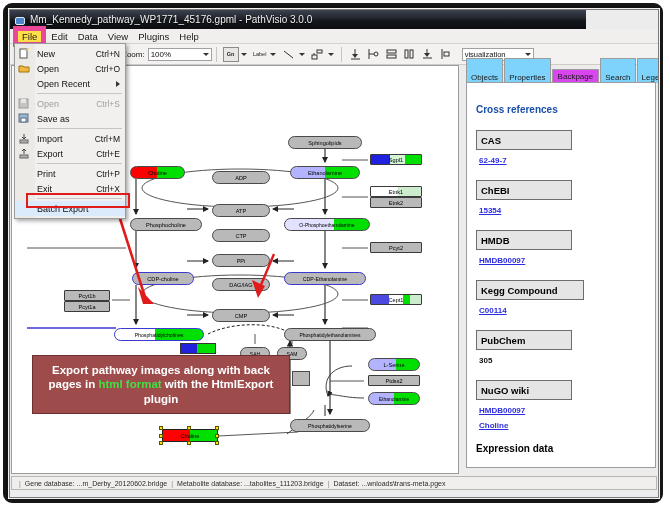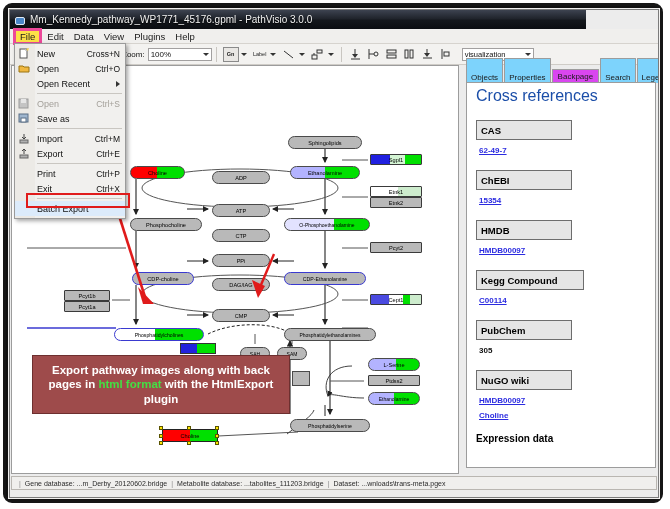--- a/index.html
+++ b/index.html
@@ -27,21 +27,21 @@
   #titlebar .tb-ico:before{content:"";position:absolute;left:1px;top:3px;width:8px;height:6px;
     background:#4a86c8;border:1px solid #dfe9f5;border-radius:2px;}
   #titlebar .tb-title{font-size:10px;color:#f2f2f2;white-space:nowrap;
     text-shadow:0 1px 1px #000;}
 
   
   #menubar{position:absolute;left:0;top:19px;width:650px;height:15px;
     background:#f0efed;border-bottom:1px solid #d6d3ce;display:flex;align-items:center;
     padding-left:3px;box-sizing:border-box;z-index:40;}
   .menu-item{font-size:9.5px;color:#1a1a1a;padding:1px 5px;white-space:nowrap;}
-  .menu-item.active{background:#fde047;border:3px solid #ec4899;padding:0px 4px;}
+  .menu-item.active{background:#fde047;border:5px solid #ec4899;padding:0px 4px;}
 
   
   #toolbar{position:absolute;left:0;top:34px;width:650px;height:21px;
     background:#f3f2f0;border-bottom:1px solid #cfccc7;display:flex;align-items:center;
     box-sizing:border-box;}
   .tb-sep{width:1px;height:15px;background:#c9c6c1;margin:0 4px;flex:none;}
   .zoom-label{font-size:8px;color:#111;margin-left:112px;margin-right:3px;}
   .zoom-combo{width:64px;height:13px;background:#fff;border:1px solid #a2a0a0;
     font-size:8px;color:#111;display:flex;align-items:center;
     justify-content:space-between;padding:0 2px;box-sizing:border-box;}
@@ -66,21 +66,21 @@
     background:#ececec;box-sizing:border-box;}
   #tabrow{position:absolute;left:4px;top:3px;width:190px;height:15px;display:flex;
     align-items:flex-end;}
   .stab{font-size:8px;color:#1a1a1a;border:1px solid #9c9c9c;border-bottom:none;
     background:#7dd3fc;padding:14px 4px 1px 4px;margin-right:1px;white-space:nowrap;
     border-radius:1px 1px 0 0;}
   .stab.sel{background:#d946ef;font-weight:normal;padding:2px 5px 2px 5px;}
   #sidebar-body{position:absolute;left:4px;top:17px;width:190px;height:386px;
     background:#fff;border:1px solid #9c9c9c;box-sizing:border-box;overflow:hidden;}
   #bp-content{position:absolute;left:9px;top:0px;width:172px;height:384px;}
-  .bp-title{font-size:16px;font-weight:normal;color:#1b4ea8;margin-top:4px;}
+  .bp-title{font-size:10px;font-weight:bold;color:#1b4ea8;margin-top:21px;}
   .bp-head{margin-top:15px;width:96px;height:20px;border:1px solid #6d6d6d;
     background:#e5e5e5;font-size:9.5px;font-weight:bold;color:#000;
     display:flex;align-items:center;padding-left:4px;box-sizing:border-box;}
   .bp-head.wide{width:108px;}
   .bp-link{margin-top:6px;font-size:8px;color:#2b2be0;text-decoration:underline;
     font-weight:bold;margin-left:3px;}
   .bp-val{margin-top:6px;font-size:8px;color:#111;margin-left:3px;font-weight:bold;}
   .bp-expr{margin-top:13px;font-size:10px;font-weight:bold;color:#000;}
 
   
@@ -401,21 +401,21 @@
 
     <div class="fm-row">
       <span class="fm-ico">
         <svg width="12" height="11" viewBox="0 0 12 11">
               <rect x="2" y="1" width="7" height="9" fill="#fff" stroke="#555"></rect>
               <polygon points="7,1 9,3 7,3" fill="#cfcfcf"></polygon>
               <path d="M8 1 l3 -1 l-1 3 z" fill="#f5d24a"></path>
             </svg>
       </span>
       <span class="lbl">New</span>
-      <span class="acc">Cross+N</span>
+      <span class="acc">Ctrl+N</span>
     </div>
 
     <div class="fm-row">
       <span class="fm-ico">
         <svg width="12" height="11" viewBox="0 0 12 11">
               <path d="M1 3 h4 l1 1 h5 v5 h-10 z" fill="#f0b841" stroke="#9a7412"></path>
             </svg>
       </span>
       <span class="lbl">Open</span>
       <span class="acc">Ctrl+O</span>

